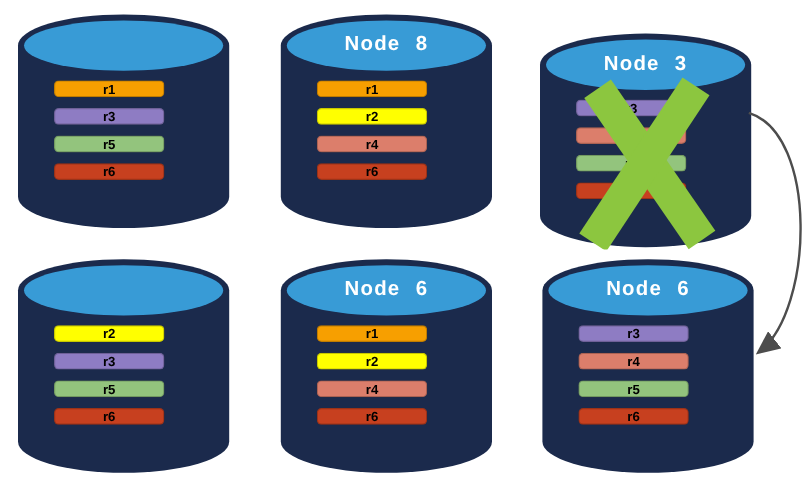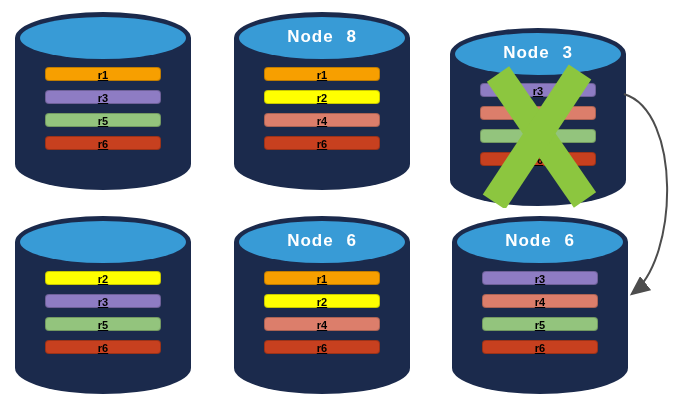--- a/index.html
+++ b/index.html
@@ -34,28 +34,27 @@
     text-align: center;
     font-size: 17px;
     font-weight: 700;
     letter-spacing: 1px;
     word-spacing: 7px;
     color: #ffffff;
   }
   .bar {
     position: absolute;
     left: 32px;
-    width: 116px;
+    width: 92px;
     height: 14px;
     border-radius: 4px;
     border: 1px solid rgba(0,0,0,0.22);
     box-sizing: border-box;
     text-align: center;
     line-height: 12px;
-    text-decoration: underline;
   }
   .bar .bar-label {
     font-size: 11px;
     font-weight: 700;
     color: #000000;
   }
   .b1 { top: 59px; }
   .b2 { top: 82px; }
   .b3 { top: 105px; }
   .b4 { top: 128px; }

